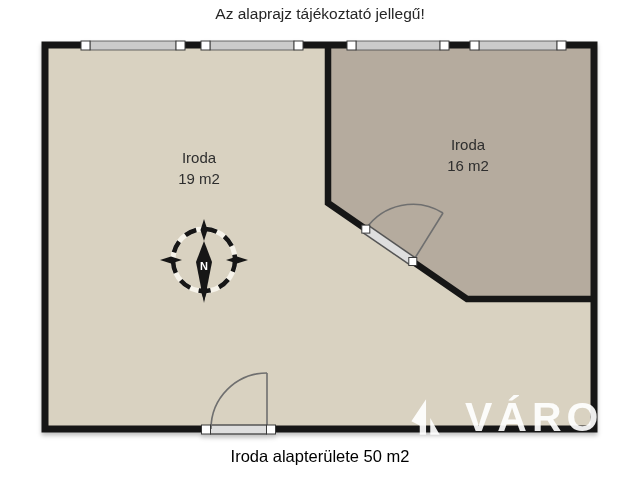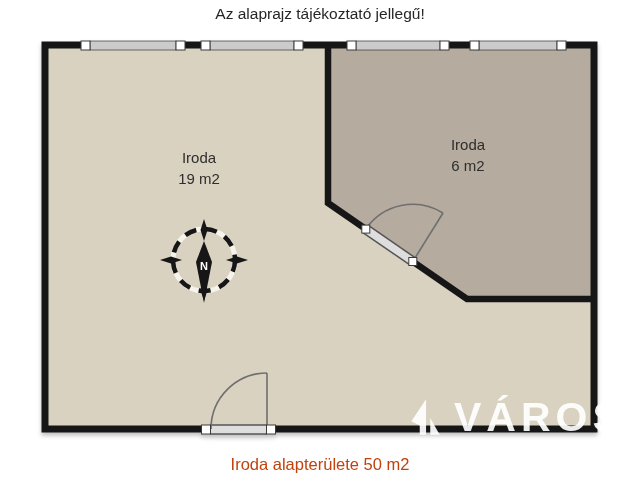--- a/index.html
+++ b/index.html
@@ -6,32 +6,32 @@
   .screen{
     position:relative;width:640px;height:480px;background:#ffffff;
     font-family:"Liberation Sans",sans-serif;overflow:hidden;
   }
   .disclaimer{
     position:absolute;top:5px;left:0;width:640px;text-align:center;
     font-size:15.5px;color:#262626;
   }
   .caption{
     position:absolute;top:447px;left:0;width:640px;text-align:center;
-    font-size:16.5px;color:#c2410c;margin-top:8px;
+    font-size:16.5px;color:#000000;
   }
   .plan-svg{position:absolute;left:0;top:0;filter:drop-shadow(0 3px 2px rgba(0,0,0,.25));}
   .room-label{
     position:absolute;width:120px;text-align:center;
     font-size:15px;line-height:21px;color:#2e2e2e;
   }
   .room-label-1{left:139px;top:147px;}
   .room-label-2{left:408px;top:134px;}
   .watermark{
     position:absolute;left:404px;top:394px;height:46px;
-    display:flex;align-items:center;gap:8px;white-space:nowrap;
+    display:flex;align-items:center;gap:19px;white-space:nowrap;
   }
   .watermark-text{
     font-size:41px;font-weight:bold;letter-spacing:5px;line-height:1;
     color:rgba(255,255,255,0.92);
   }
   .win{fill:#cbcbcb;stroke:#4a4a4a;stroke-width:0.8;}
   .wsq{fill:#ffffff;stroke:#3a3a3a;stroke-width:1;}
   .door-out{stroke:#555555;stroke-width:10.5;fill:none;}
   .door-in{stroke:#dedede;stroke-width:7.5;fill:none;}
   .swing{stroke:#6f6f6f;stroke-width:1.6;fill:none;}
@@ -97,21 +97,21 @@
       <text x="204" y="270" text-anchor="middle" font-size="11" font-weight="bold" fill="#ffffff" font-family="Liberation Sans, sans-serif">N</text>
     </g>
   </svg>
 
   <div class="room-label room-label-1">
     <div>Iroda</div>
     <div>19 m2</div>
   </div>
   <div class="room-label room-label-2">
     <div>Iroda</div>
-    <div>6 m2</div>
+    <div>16 m2</div>
   </div>
 
   <div class="watermark">
     <svg width="42" height="42" viewBox="0 0 40 40">
       <path d="M21,3 L21,37 L15,37 L15,28 L7,24 Z" fill="rgba(255,255,255,0.92)"></path>
       <path d="M25,21 L34,37 L25,37 Z" fill="rgba(255,255,255,0.92)"></path>
     </svg>
     <span class="watermark-text">VÁROS</span>
   </div>
 

